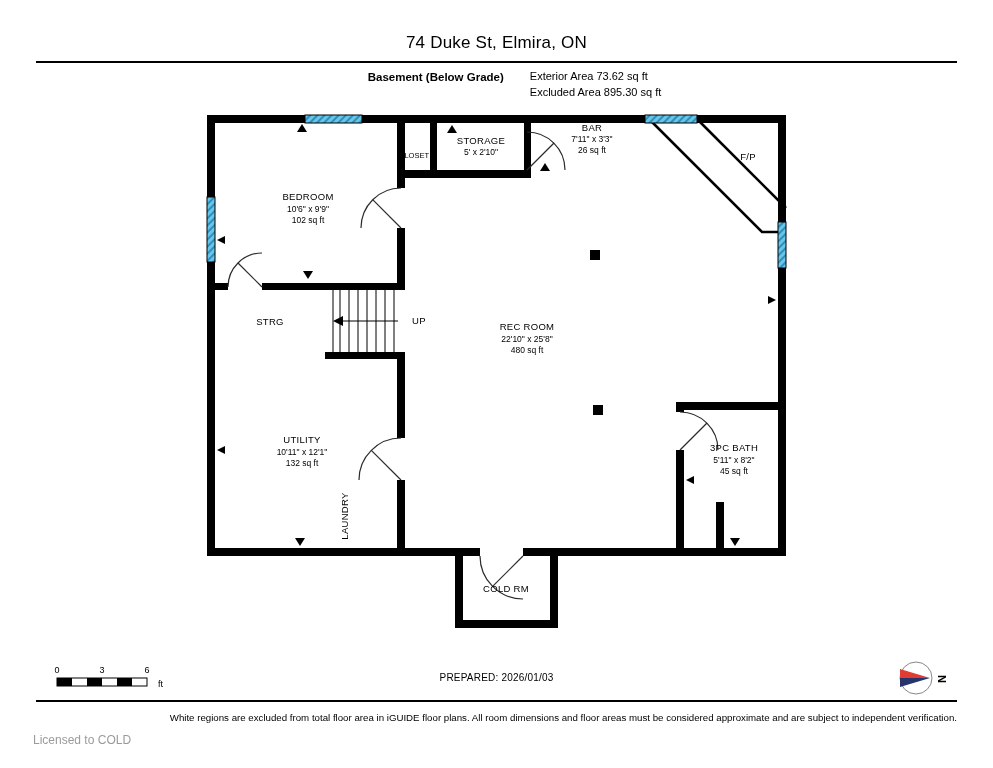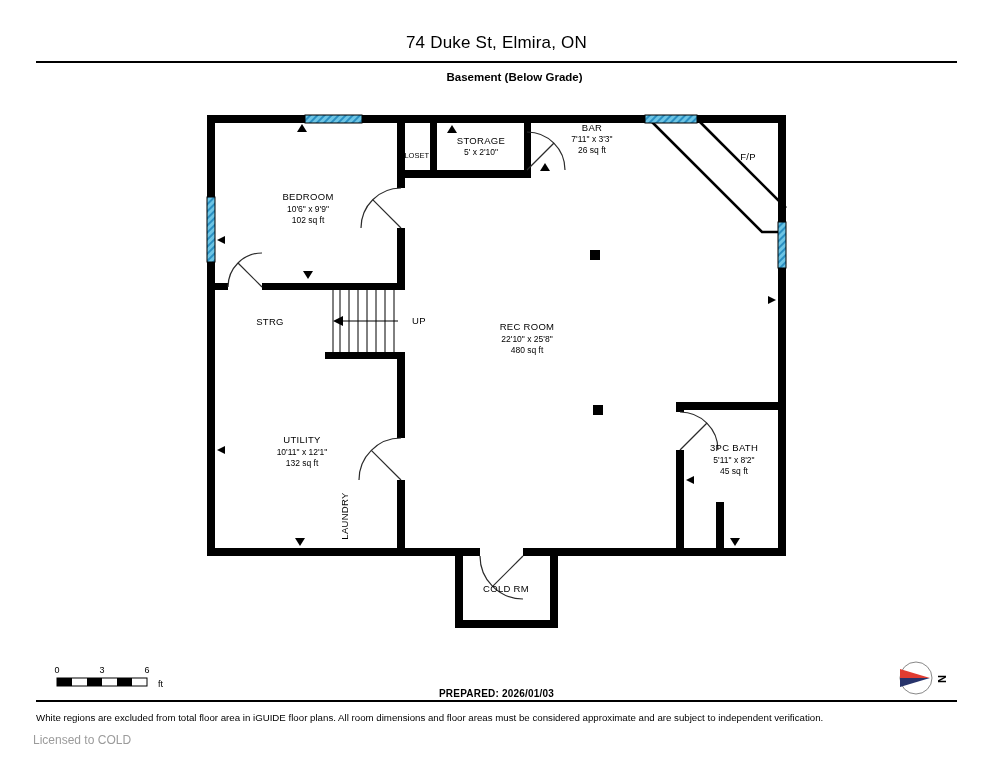--- a/index.html
+++ b/index.html
@@ -30,35 +30,39 @@
 
   .room-name { font-family:"Liberation Sans",sans-serif; font-size:9.5px; text-anchor:middle;
                fill:#000; letter-spacing:.3px; }
   .room-dims { font-family:"Liberation Sans",sans-serif; font-size:8.5px; text-anchor:middle; fill:#000; }
   .small-name{ font-family:"Liberation Sans",sans-serif; font-size:7.5px; text-anchor:middle; fill:#000; }
   .scale-text{ font-family:"Liberation Sans",sans-serif; font-size:9px; text-anchor:middle; fill:#000; }
   .scale-unit{ font-family:"Liberation Sans",sans-serif; font-size:9px; fill:#000; }
   .north-text{ font-family:"Liberation Sans",sans-serif; font-size:11px; font-weight:bold;
                text-anchor:middle; fill:#000; }
 
-  .prepared   { position:absolute; top:688px; left:0; width:100%; text-align:center;
-                font-size:10px; font-weight:bold; letter-spacing:.2px; }
-  .disclaimer { position:absolute; top:712px; left:36px; right:36px; font-size:9.7px; }
+  .prepared   { position:absolute; top:672px; left:0; width:100%; text-align:center;
+                font-size:10px; font-weight:normal; letter-spacing:.2px; }
+  .disclaimer { position:absolute; top:712px; left:36px; right:36px; font-size:9.7px;text-align:right; }
   .license    { position:absolute; top:733px; left:33px; font-size:12px; color:#9b9b9b; }
 </style>
 </head>
 <body>
 
 <div class="page">
 
   <div class="title">74 Duke St, Elmira, ON</div>
   <div class="rule top"></div>
 
   <div class="subheader">
     <span class="floor-label">Basement (Below Grade)</span>
+    <span class="areas">
+      <div>Exterior Area 73.62 sq ft</div>
+      <div>Excluded Area 895.30 sq ft</div>
+    </span>
   </div>
 
   <svg class="plan" width="993" height="768" viewBox="0 0 993 768">
     <defs>
       <pattern id="winhatch" width="5" height="5" patternUnits="userSpaceOnUse" patternTransform="rotate(45)">
         <rect width="5" height="5" fill="#6cc4e4"></rect>
         <rect width="2" height="5" fill="#2a8fc1"></rect>
       </pattern>
     </defs>
 

